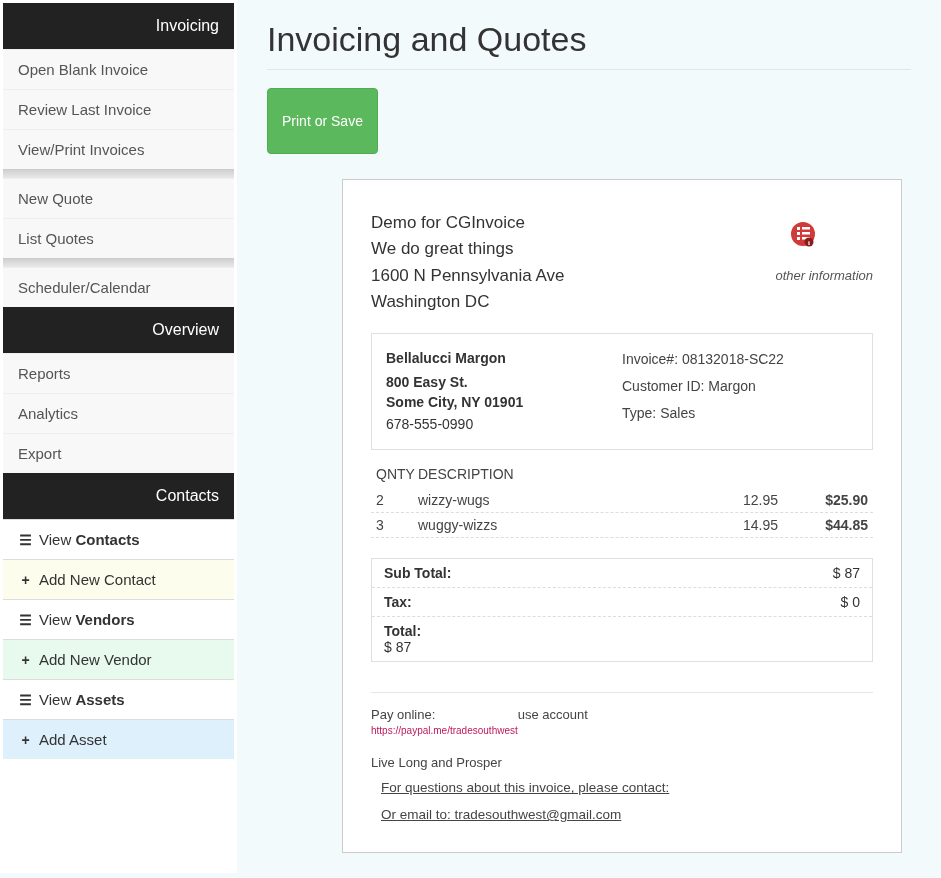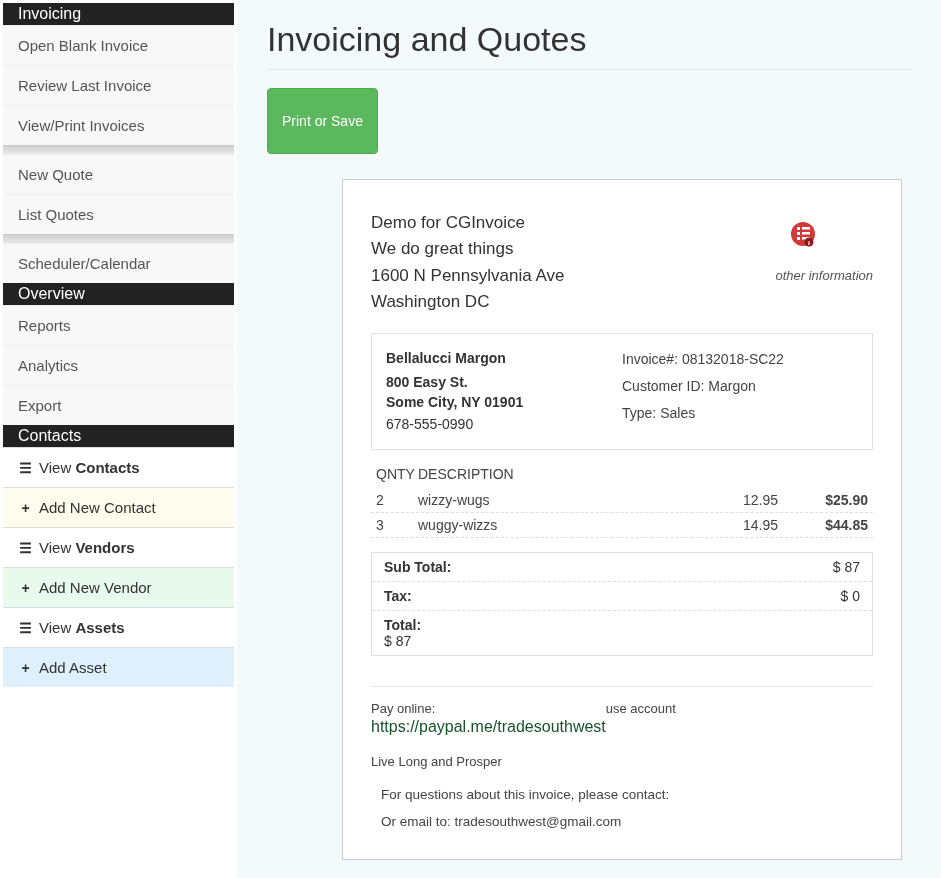--- a/index.html
+++ b/index.html
@@ -15,21 +15,22 @@
   .sidebar {
     width: 237px;
     background: #fff;
     flex-shrink: 0;
     padding: 3px 3px;
   }
   .sidebar-header {
     background: #222;
     color: #fff;
     font-size: 16px;
-    padding: 2px 15px;
+    padding: 14px 15px;
+    text-align: right;
   }
   .sidebar-item {
     background: #f8f8f8;
     color: #555;
     padding: 11px 15px;
     border-top: 1px solid #eee;
     font-size: 15px;
     cursor: pointer;
   }
   .sidebar-sep {
@@ -156,38 +157,38 @@
   .line-item {
     display: flex;
     padding: 4px 5px;
     font-size: 14px;
     border-bottom: 1px dashed #ddd;
     color: #444;
   }
   .line-item:last-child { border-bottom: none; }
 
   .totals {
-    margin-top: 14px;
+    margin-top: 20px;
     border: 1px solid #e0e0e0;
   }
   .total-row {
     display: flex;
     justify-content: space-between;
     padding: 6px 12px;
     border-bottom: 1px dashed #ddd;
     font-size: 14px;
   }
   .total-row:last-child { border-bottom: none; flex-direction: column; }
   .total-row .tl { font-weight: bold; }
   .inv-sep { border: 0; border-top: 1px solid #e5e5e5; margin: 30px 0 14px 0; }
 
   .pay-row { display: flex; font-size: 13px; color: #444; }
-  .pay-link { color: #14532d; font-size: 16px; text-decoration: none; display: inline-block; margin-top: 2px; }
+  .pay-link { color: #be185d; font-size: 10px; text-decoration: none; display: inline-block; margin-top: 2px; }
   .farewell { font-size: 13px; color: #444; margin-top: 18px; }
-  .contact-block { font-size: 13.5px; color: #444; margin-top: 12px; padding-left: 10px; line-height: 2.0; }
+  .contact-block { font-size: 13.5px; color: #444; margin-top: 4px; padding-left: 10px; line-height: 2.0; text-decoration: underline; }
 </style>
 </head>
 <body>
 
 <nav class="sidebar">
   <div class="sidebar-header">Invoicing</div>
   <div class="sidebar-item">Open Blank Invoice</div>
   <div class="sidebar-item">Review Last Invoice</div>
   <div class="sidebar-item">View/Print Invoices</div>
   <div class="sidebar-sep"></div>

